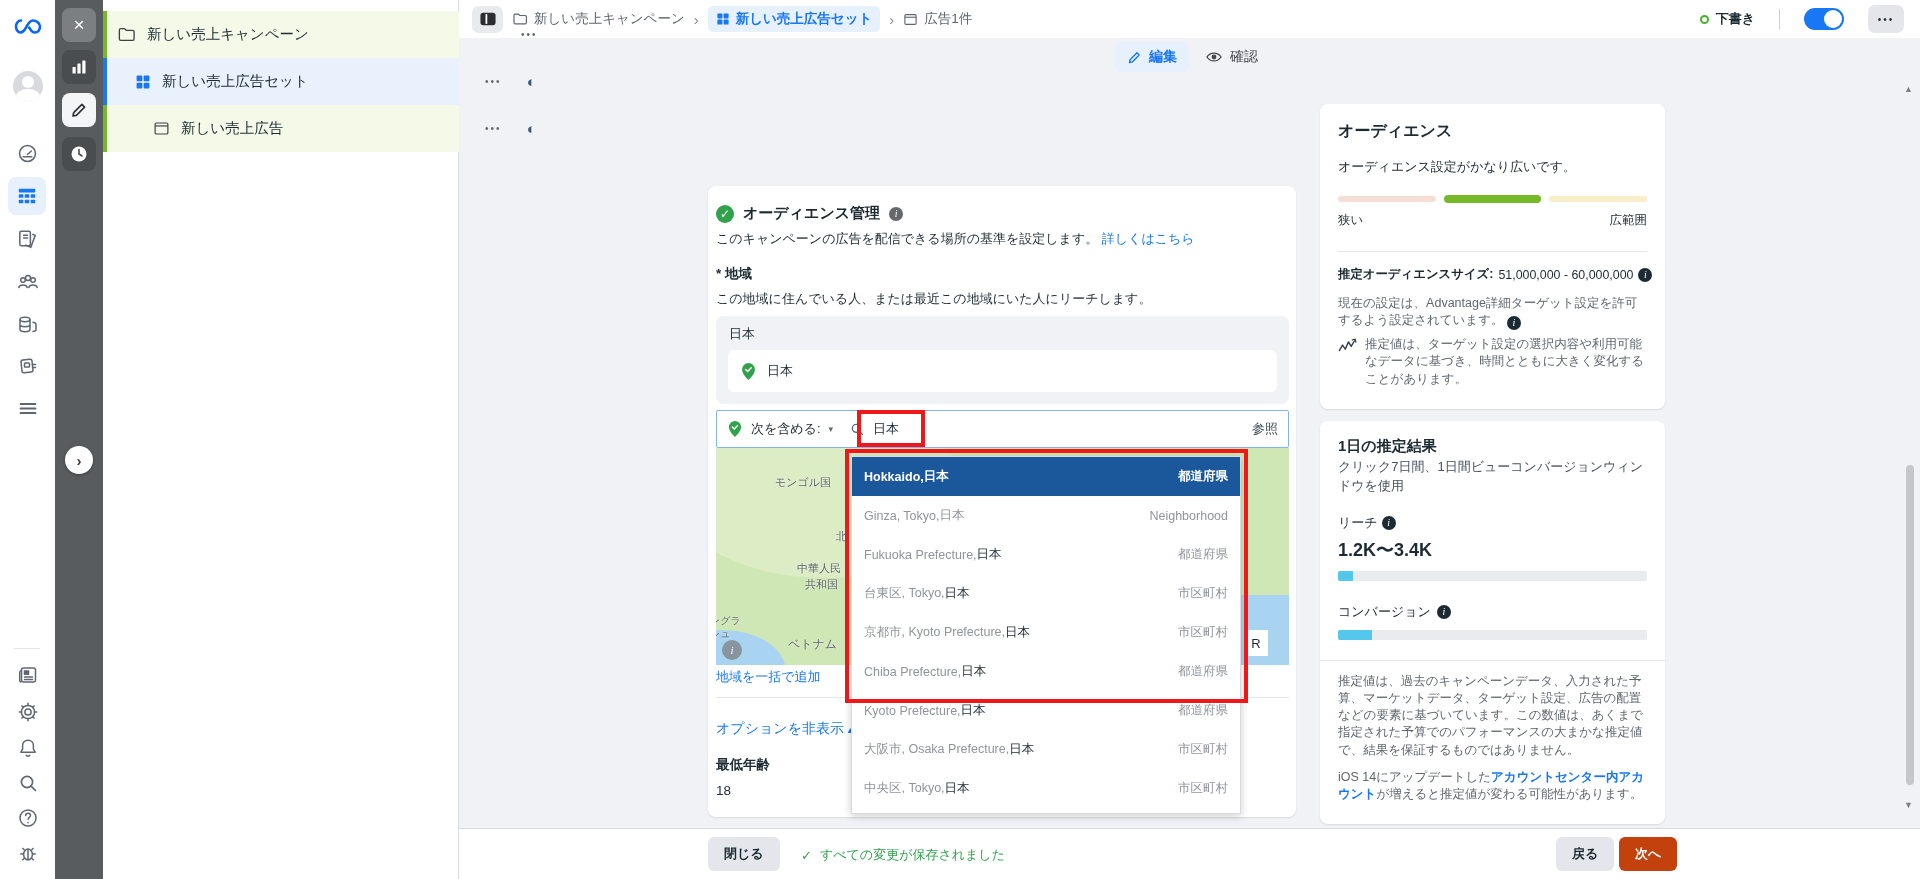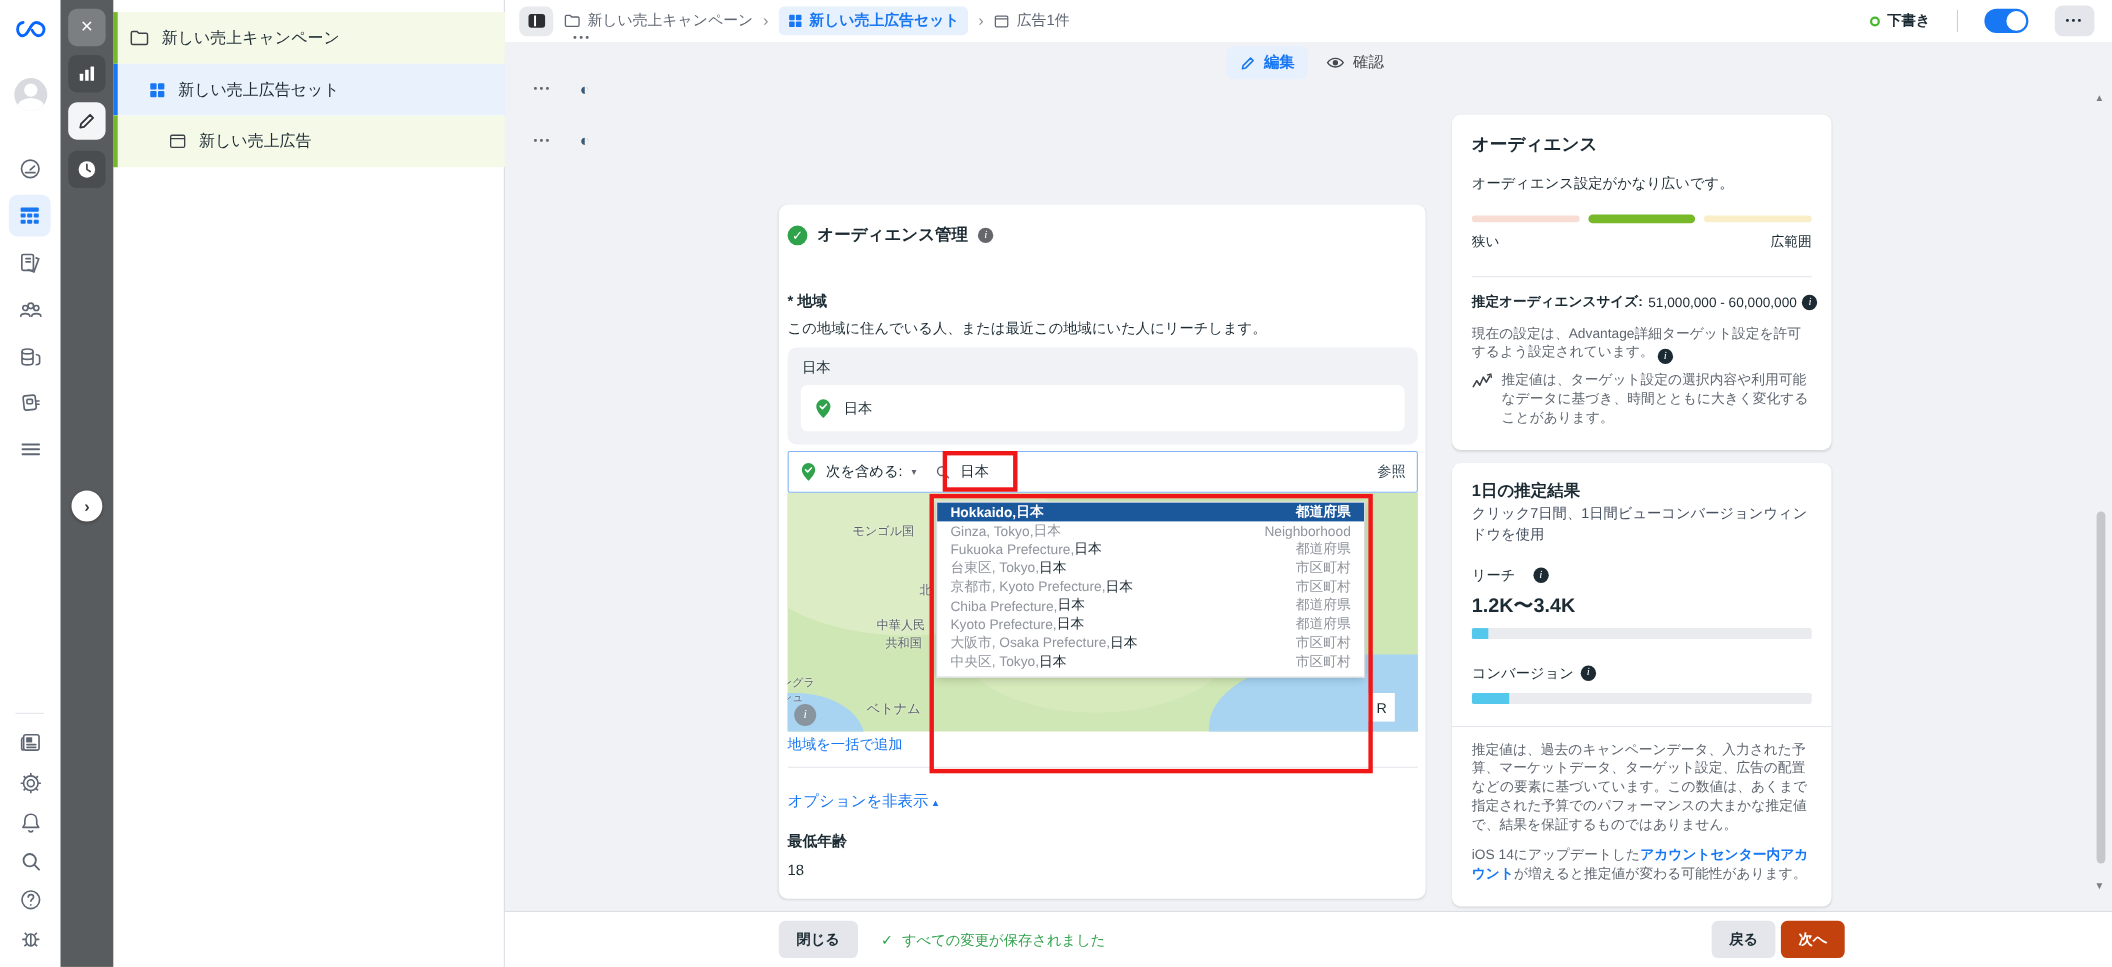--- a/index.html
+++ b/index.html
@@ -72,21 +72,21 @@
   .searchrow{position:absolute;background:#fff;border:1.5px solid #82b3f4;border-radius:2px;display:flex;align-items:center;padding:0 10px;gap:8px;z-index:3}
 
   .map{position:absolute;background:#cfe7b4;overflow:hidden;z-index:2}
   .map-label{position:absolute;font-size:11px;font-weight:normal;color:#5a6168;text-shadow:0 0 2px #fff;white-space:nowrap}
   .map-water{position:absolute;background:#a8d4f2}
   .map-patch{position:absolute;background:#e2efcd;border-radius:50%}
   .map-info{position:absolute;width:20px;height:20px;border-radius:50%;background:rgba(130,138,145,.85);color:#fff;font-size:11px;display:flex;align-items:center;justify-content:center;font-family:"Liberation Serif",serif;font-style:italic}
   .map-frag{position:absolute;background:#fff;color:#1c2b33;font-size:13px;display:flex;align-items:center;justify-content:center}
 
   .dropdown{position:absolute;left:851px;top:456px;width:390px;background:#fff;border:1px solid #d8dbe0;box-shadow:0 2px 8px rgba(0,0,0,.2);z-index:6;padding-bottom:5px}
-  .drow{height:17px;display:flex;align-items:center;padding:0 12px;font-size:12.5px;cursor:pointer}
+  .drow{height:39px;display:flex;align-items:center;padding:0 12px;font-size:12.5px;cursor:pointer}
   .drow .name{color:#90949c;white-space:nowrap}
   .drow .jp{color:#1c2b33}
   .drow .typ{margin-left:auto;color:#90949c;white-space:nowrap}
   .drow.selected{background:#1a579b}
   .drow.selected .name,.drow.selected .jp,.drow.selected .typ{color:#fff;font-weight:bold}
   .drow.dim .jp{color:#90949c}
 
   .redbox{position:absolute;border:4px solid #ef1717;z-index:7;pointer-events:none}
 
   
@@ -354,20 +354,24 @@
   </div>
 
 
   <div class="card" style="left:708px;top:186px;width:588px;height:631px"></div>
 
   <div class="abs" style="left:716px;top:204px;display:flex;align-items:center;gap:9px;z-index:2">
     <span class="checkcircle">✓</span>
     <span class="sec-title">オーディエンス管理</span>
     <span class="infodot">i</span>
   </div>
+  <div class="abs txt13" style="left:716px;top:230px;z-index:2">
+    <span>このキャンペーンの広告を配信できる場所の基準を設定します。</span>
+    <span class="link">詳しくはこちら</span>
+  </div>
   <div class="abs" style="left:716px;top:265px;font-size:13.5px;font-weight:bold;z-index:2">* 地域</div>
   <div class="abs txt13" style="left:716px;top:290px;z-index:2">この地域に住んでいる人、または最近この地域にいた人にリーチします。</div>
 
   <div class="graybox" style="left:716px;top:316px;width:573px;height:88px;z-index:2">
     <div style="position:absolute;left:13px;top:9px;font-size:13px">日本</div>
     <div class="whiteinput" style="left:12px;top:34px;width:549px;height:42px">
       <svg width="17" height="19" viewBox="0 0 24 28">
           <path d="M12 1.5A9.5 9.5 0 002.5 11c0 7 9.5 15.5 9.5 15.5S21.5 18 21.5 11A9.5 9.5 0 0012 1.5z" fill="#31a24c"></path>
           <path d="M7.8 11l3 3 5.2-5.6" stroke="#fff" stroke-width="2.2" fill="none" stroke-linecap="round" stroke-linejoin="round"></path>
         </svg>
@@ -497,21 +501,21 @@
           <path d="M1.5 13l3.5-6 3 4.5 3.5-8 3 5 3.5-6" stroke="#3b4248" stroke-width="1.6" fill="none" stroke-linecap="round" stroke-linejoin="round"></path>
           <path d="M15.7 1.2l3.3-.7.6 3.2" stroke="#3b4248" stroke-width="1.4" fill="none" stroke-linecap="round"></path>
         </svg>
       <span class="rp-gray">推定値は、ターゲット設定の選択内容や利用可能なデータに基づき、時間とともに大きく変化することがあります。</span>
     </div>
   </div>
 
   <div class="card" style="left:1320px;top:421px;width:345px;height:403px;padding:16px 18px;overflow:hidden">
     <div style="font-size:15px;font-weight:bold">1日の推定結果</div>
     <div style="font-size:13px;color:#465160;line-height:1.45;margin-top:2px">クリック7日間、1日間ビューコンバージョンウィンドウを使用</div>
-    <div style="display:flex;align-items:center;gap:16px;margin-top:18px;font-size:13px">
+    <div style="display:flex;align-items:center;gap:4px;margin-top:18px;font-size:13px">
       <span>リーチ</span>
       <span class="infodot" style="background:#1c2b33">i</span>
     </div>
     <div class="big-num" style="margin-top:6px">1.2K〜3.4K</div>
     <div class="bar-track" style="margin-top:9px">
       <div class="bar-fill" style="width: 5%;"></div>
     </div>
     <div style="display:flex;align-items:center;gap:6px;margin-top:22px;font-size:13px">
       <span>コンバージョン</span>
       <span class="infodot" style="background:#1c2b33">i</span>

